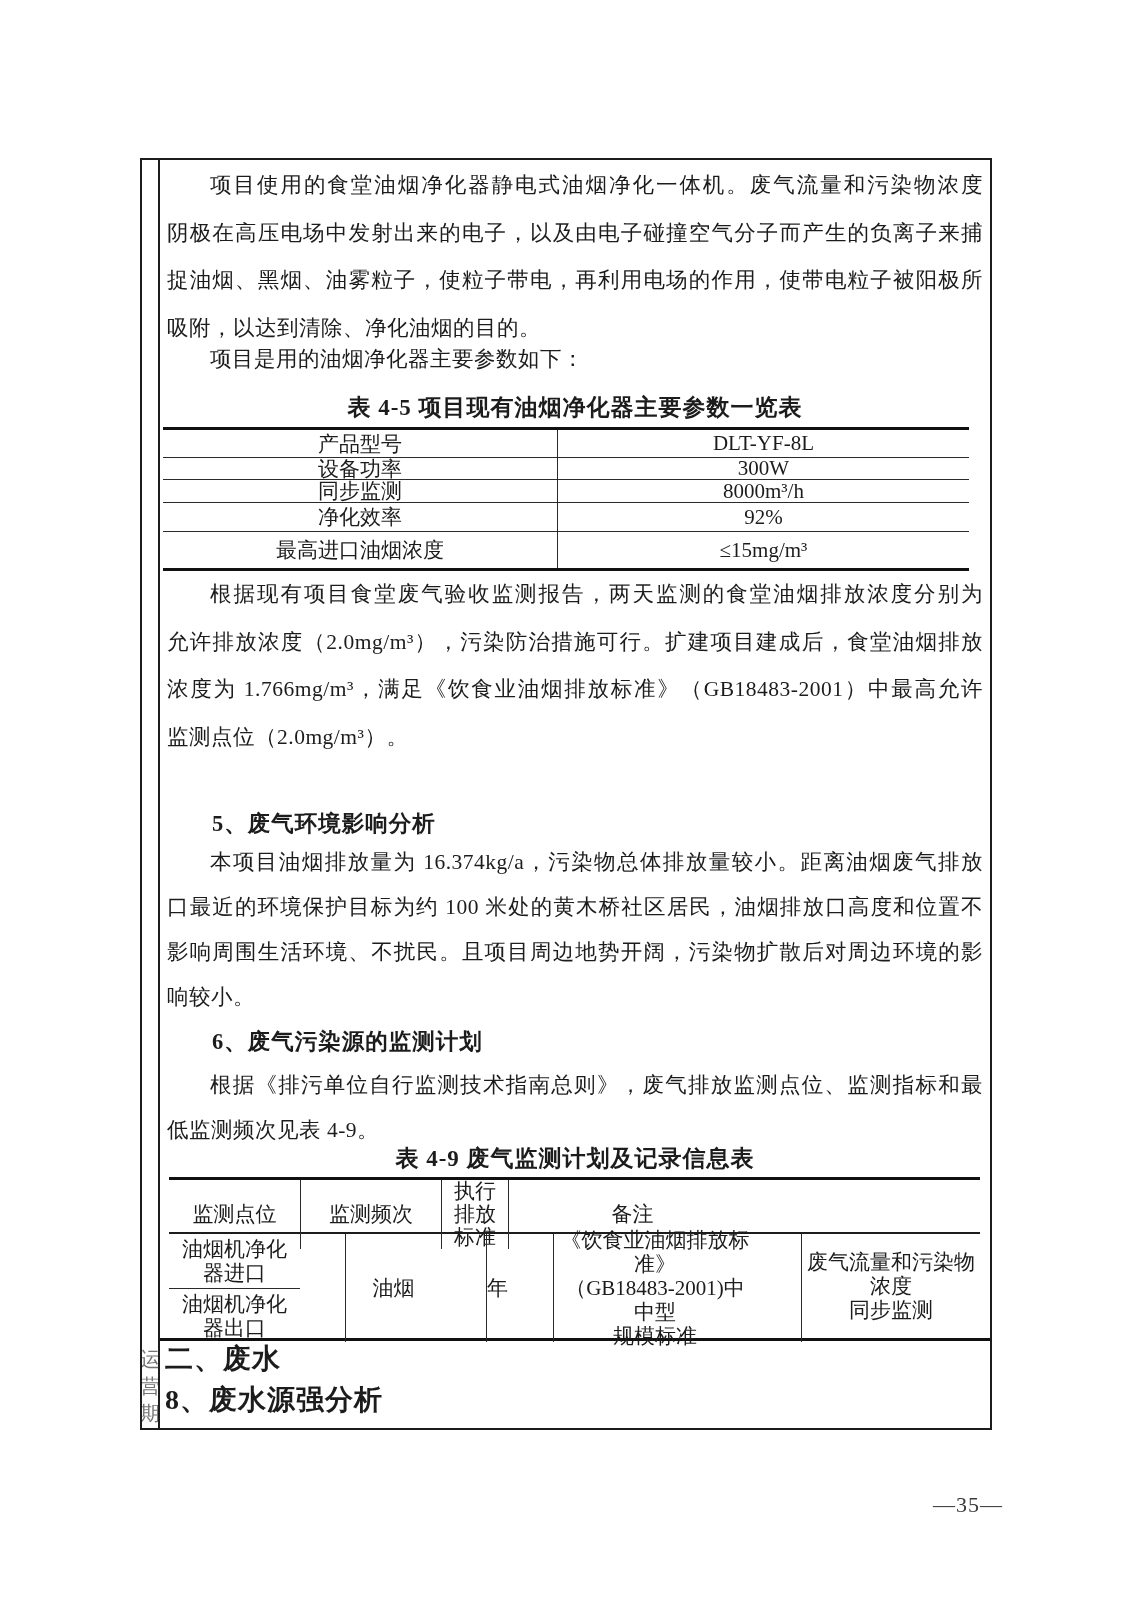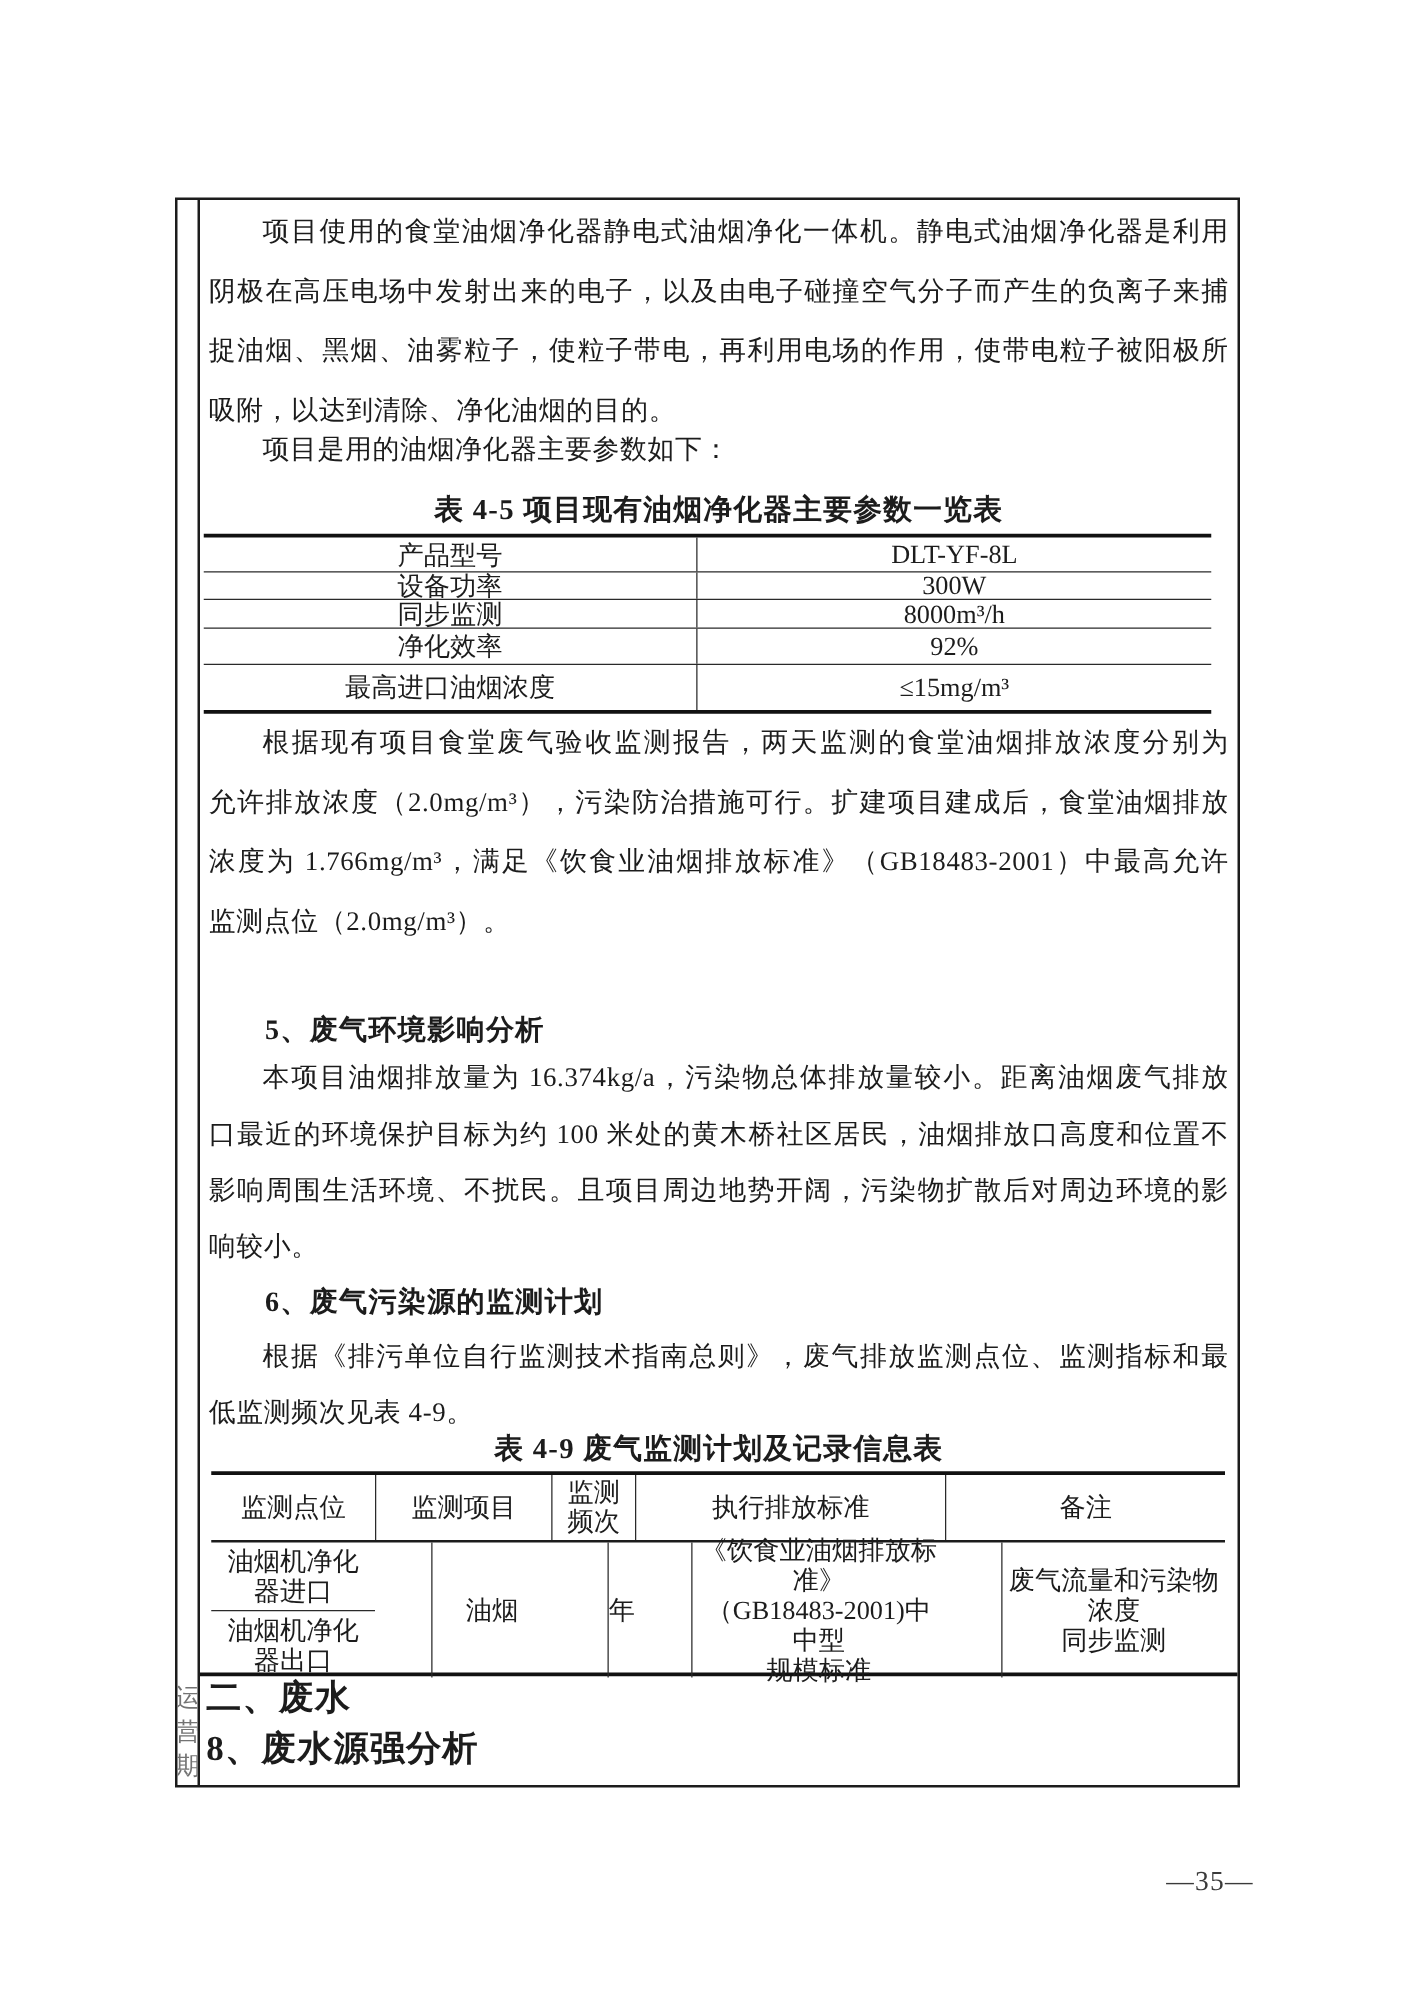--- a/index.html
+++ b/index.html
@@ -66,21 +66,21 @@
 <body>
 
 <div class="frame">
   <div class="label-col">
     <div class="vlabel">运营期</div>
   </div>
   <div class="main-col">
     <div class="upper">
 
       <div class="blk para" style="top:2px;">
-          <div class="tline">项目使用的食堂油烟净化器静电式油烟净化一体机。静电式油烟净化器是利用</div>
+          <div class="tline">项目使用的食堂油烟净化器静电式油烟净化一体机。废气流量和污染物浓度</div>
           <div class="tline">阴极在高压电场中发射出来的电子，以及由电子碰撞空气分子而产生的负离子来捕</div>
           <div class="tline">捉油烟、黑烟、油雾粒子，使粒子带电，再利用电场的作用，使带电粒子被阳极所</div>
           <div class="tline">吸附，以达到清除、净化油烟的目的。</div>
         </div>
 
       <div class="blk para" style="top:176px;">
           <div class="tline">项目是用的油烟净化器主要参数如下：</div>
         </div>
 
       <div class="blk tbl-title" style="top:233px;">表 4-5 项目现有油烟净化器主要参数一览表</div>
@@ -129,42 +129,41 @@
       <div class="blk para lh45" style="top:903px;">
           <div class="tline">根据《排污单位自行监测技术指南总则》，废气排放监测点位、监测指标和最</div>
           <div class="tline">低监测频次见表 4-9。</div>
         </div>
 
       <div class="blk tbl-title" style="top:985px;line-height:28px;">表 4-9 废气监测计划及记录信息表</div>
 
       <div class="t49" style="top:1017px;">
         <div class="t49-head">
           <div>监测点位</div>
-          <div class="bl">监测项目</div>
           <div class="bl">监测频次</div>
           <div class="bl">执行排放标准</div>
           <div class="bl">备注</div>
         </div>
         <div class="t49-body">
           <div style="grid-row:1;grid-column:1;">
               <div class="tline">油烟机净化</div>
               <div class="tline">器进口</div>
             </div>
           <div class="cell-p2" style="grid-row:2;grid-column:1;">
               <div class="tline">油烟机净化</div>
               <div class="tline">器出口</div>
             </div>
           <div class="bl span2" style="grid-column:2;">油烟</div>
           <div class="bl span2" style="grid-column:3;">年</div>
           <div class="bl span2" style="grid-column:4;">
               <div class="tline">《饮食业油烟排放标准》</div>
               <div class="tline">（GB18483-2001)中中型</div>
               <div class="tline">规模标准</div>
             </div>
-          <div class="bl span2" style="grid-column:5;">
+          <div class="bl span2" style="grid-column:5;font-family:Liberation Mono, monospace;">
               <div class="tline">废气流量和污染物浓度</div>
               <div class="tline">同步监测</div>
             </div>
         </div>
       </div>
 
     </div>
     <div class="lower">
       <div class="sec-h">二、废水</div>
       <div class="sec-h second">8、废水源强分析</div>

